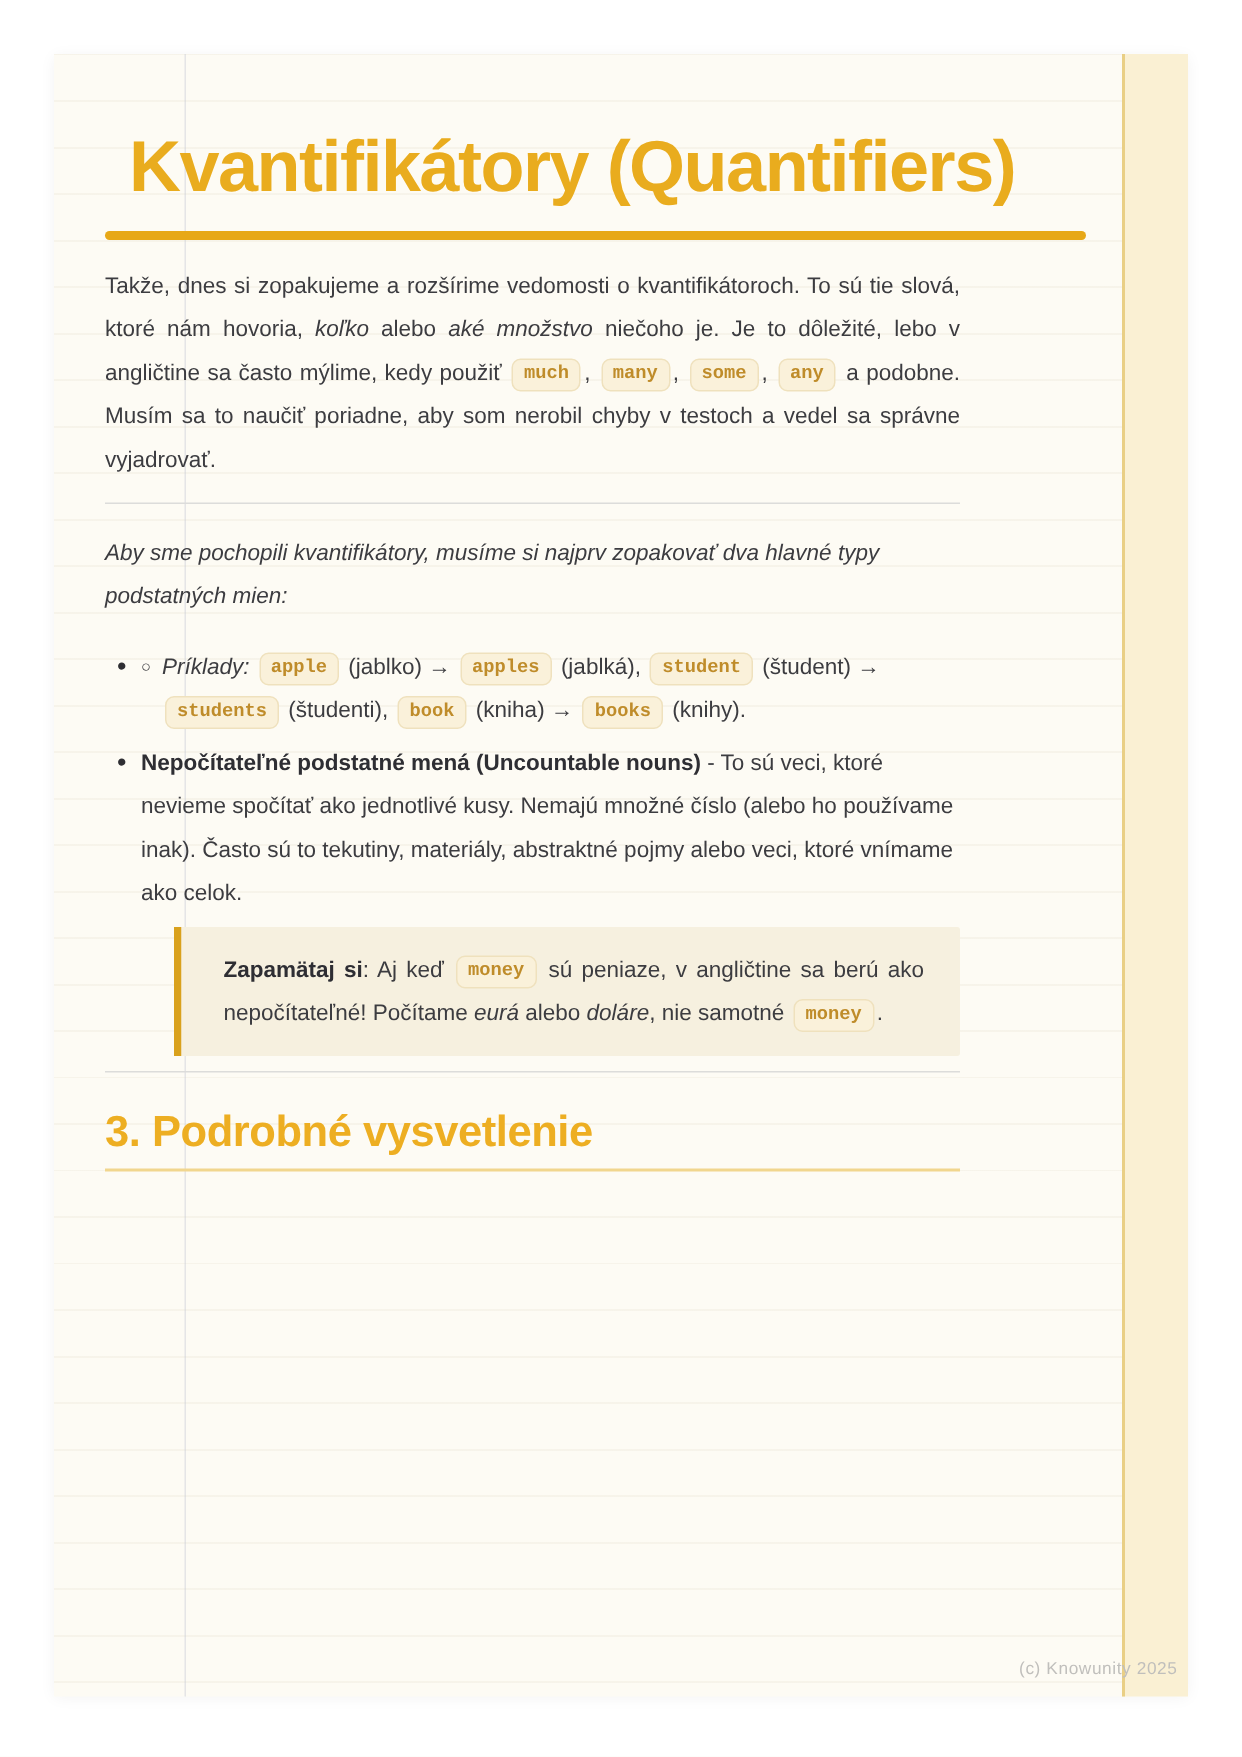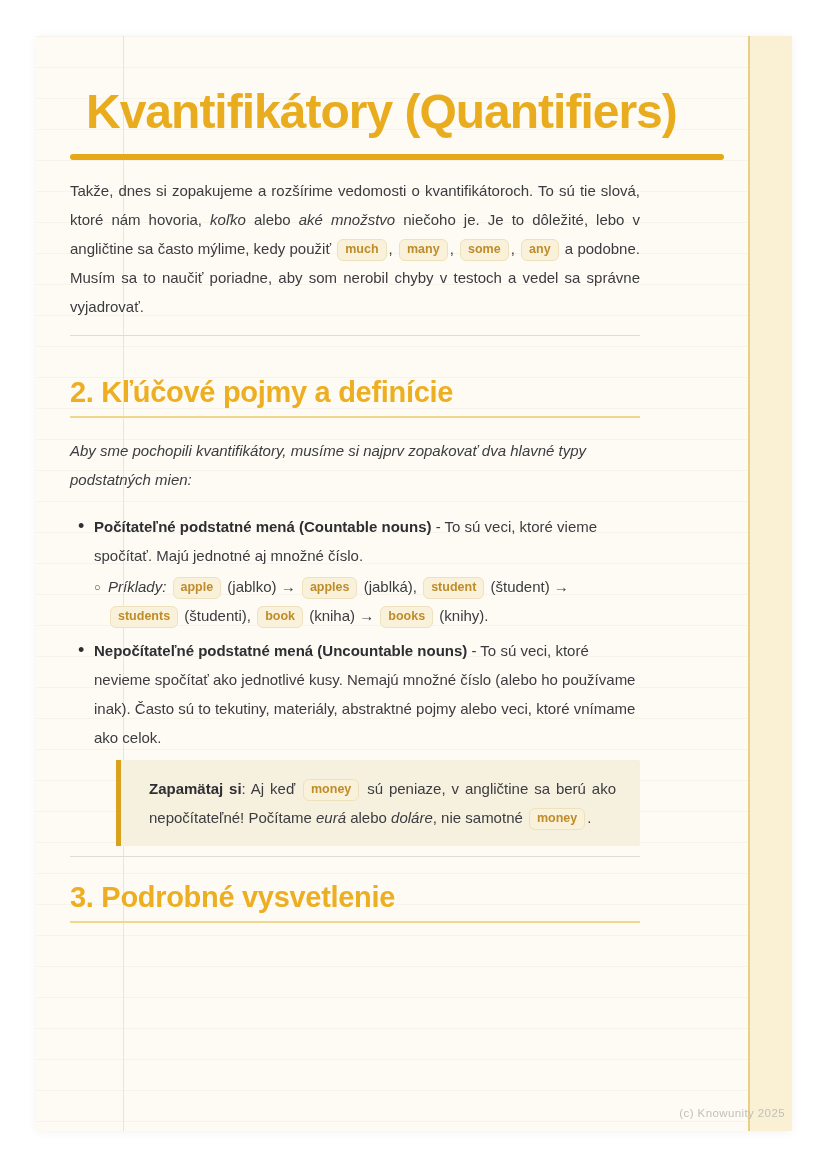--- a/index.html
+++ b/index.html
@@ -43,21 +43,21 @@
   }
   .justify{text-align:justify;}
   .p-first{margin-top:16px;}
   .p-intro{margin-top:18px;font-style:italic;}
   .p-last{margin-top:16px;}
   .divider{height:1px;background:#DCDCDA;width:570px;}
   .div1{margin-top:14px;}
   .div2{margin-top:10px;}
   b{color:#2E2E33;}
   .chip{
-    font-family:Liberation Sans, sans-serif;
+    font-family:Liberation Mono, monospace;
     font-size:12.5px;font-weight:bold;color:#BF8C2A;
     background:#FAF1DA;border:1px solid #EFE1BD;border-radius:6px;
     padding:1px 7px 2px;margin:0 2px;white-space:nowrap;display:inline-block;
     line-height:17px;vertical-align:1px;
   }
   ul.l1{list-style:none;margin:18px 0 0;padding:0 0 0 24px;}
   ul.l1 > li{position:relative;margin:0;}
   ul.l1 > li + li{margin-top:6px;}
   ul.l1 > li::before{
     content:"\2022";position:absolute;left:-16px;top:0;
@@ -89,26 +89,24 @@
   <div class="edge-band"></div>
 
   <div class="content">
     <h1>Kvantifikátory (Quantifiers)</h1>
     <div class="title-rule"></div>
 
     <p class="para justify p-first">Takže, dnes si zopakujeme a rozšírime vedomosti o kvantifikátoroch. To sú tie slová, ktoré nám hovoria, <i>koľko</i> alebo <i>aké množstvo</i> niečoho je. Je to dôležité, lebo v angličtine sa často mýlime, kedy použiť <span class="chip">much</span>, <span class="chip">many</span>, <span class="chip">some</span>, <span class="chip">any</span> a podobne. Musím sa to naučiť poriadne, aby som nerobil chyby v testoch a vedel sa správne vyjadrovať.</p>
 
     <div class="divider div1"></div>
 
-    <h2 class="s2">2. Kľúčové pojmy a definície</h2>
     <p class="para p-intro">Aby sme pochopili kvantifikátory, musíme si najprv zopakovať dva hlavné typy podstatných mien:</p>
 
     <ul class="l1">
       <li>
-        <div class="li-main"><b>Počítateľné podstatné mená (Countable nouns)</b> - To sú veci, ktoré vieme spočítať. Majú jednotné aj množné číslo.</div>
         <ul class="l2">
           <li><i>Príklady:</i> <span class="chip">apple</span> (jablko) → <span class="chip">apples</span> (jablká), <span class="chip">student</span> (študent) → <span class="chip">students</span> (študenti), <span class="chip">book</span> (kniha) → <span class="chip">books</span> (knihy).</li>
         </ul>
       </li>
       <li>
         <div class="li-main"><b>Nepočítateľné podstatné mená (Uncountable nouns)</b> - To sú veci, ktoré nevieme spočítať ako jednotlivé kusy. Nemajú množné číslo (alebo ho používame inak). Často sú to tekutiny, materiály, abstraktné pojmy alebo veci, ktoré vnímame ako celok.</div>
       </li>
     </ul>
 
     <div class="callout">

